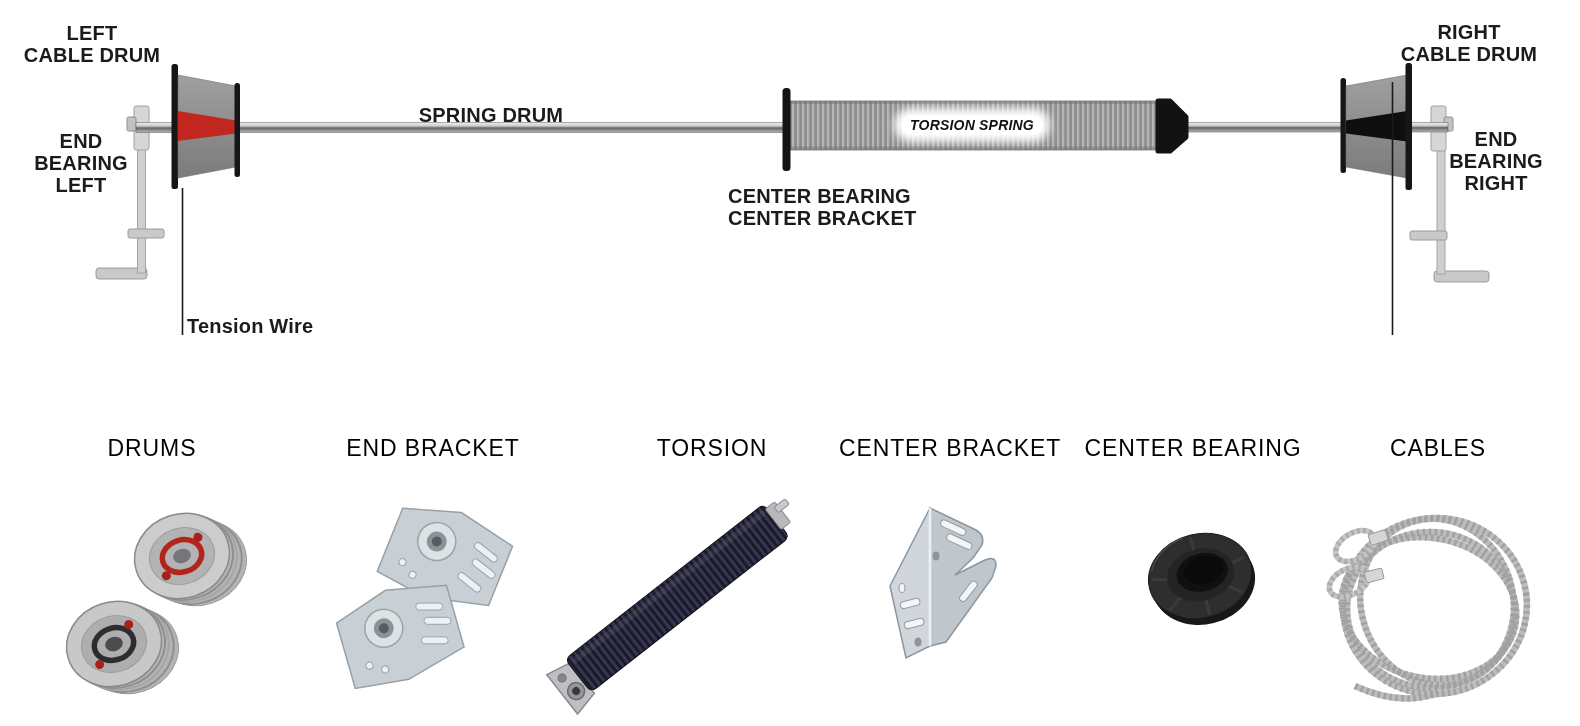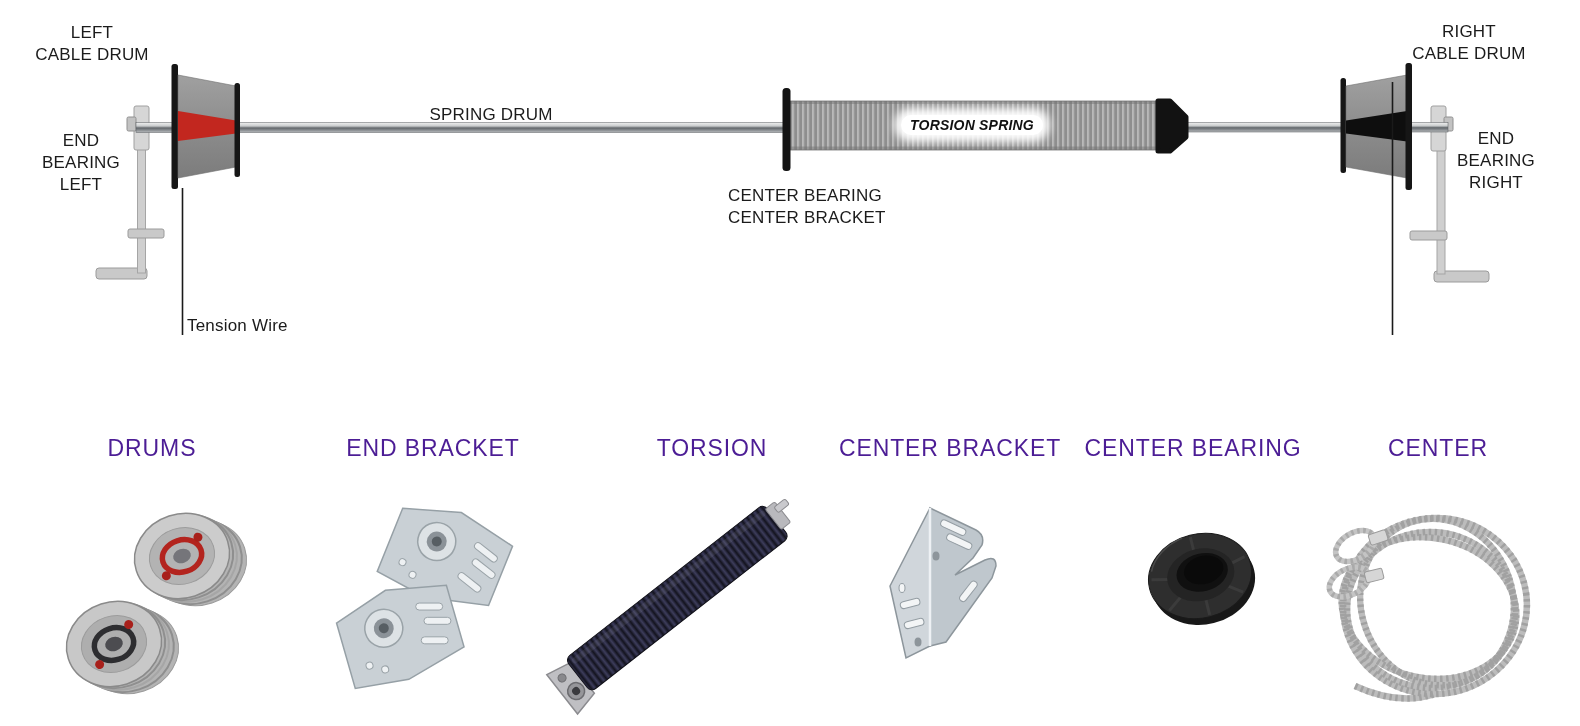--- a/index.html
+++ b/index.html
@@ -1,30 +1,30 @@
 <!DOCTYPE html>
 <html><head>
 <meta charset="utf-8">
 <style>
   html,body{margin:0;padding:0;background:#ffffff;}
   body{width:1580px;height:726px;position:relative;overflow:hidden;
        font-family:"Liberation Sans",sans-serif;color:#111;}
   .stage{position:absolute;inset:0;}
   
-  .dlabel{position:absolute;font-weight:400;font-size:17px;line-height:22px;
+  .dlabel{position:absolute;font-weight:700;font-size:20px;line-height:22px;
           color:#1b1b1b;text-align:center;transform:translateX(-50%);white-space:nowrap;
           letter-spacing:.2px;}
   .dlabel.left-align{transform:none;text-align:left;}
   .pill{position:absolute;transform:translate(-50%,-50%);background:#fff;
         border-radius:11px;padding:2px 9px;font-weight:700;font-size:14px;
         letter-spacing:.2px;color:#111;white-space:nowrap;
         box-shadow:0 0 9px 7px rgba(255,255,255,.97);font-style:italic;}
   
   .plabel{position:absolute;top:435px;transform:translateX(-50%);font-size:23px;
-          font-weight:400;letter-spacing:.9px;color:#4c1d95;white-space:nowrap;}
+          font-weight:400;letter-spacing:.9px;color:#000000;white-space:nowrap;}
   .part-art{position:absolute;}
   svg{display:block;}
 </style>
 </head>
 <body>
 
 <div class="stage">
 
   <svg width="1580" height="400" viewBox="0 0 1580 400" style="position:absolute;left:0;top:0;">
     <defs>
@@ -127,21 +127,21 @@
     <div>END</div>
     <div>BEARING</div>
     <div>RIGHT</div>
   </div>
 
   <div class="plabel" style="left:152px;">DRUMS</div>
   <div class="plabel" style="left:433px;">END BRACKET</div>
   <div class="plabel" style="left:712px;">TORSION</div>
   <div class="plabel" style="left:950px;">CENTER BRACKET</div>
   <div class="plabel" style="left:1193px;">CENTER BEARING</div>
-  <div class="plabel" style="left:1438px;">CENTER</div>
+  <div class="plabel" style="left:1438px;">CABLES</div>
 
   <svg class="part-art" style="left:42px;top:484px;" width="212" height="236" viewBox="0 0 212 236">
     <g transform="rotate(-18 140 72)">
       <ellipse cx="154" cy="84" rx="48" ry="42" fill="#b4b4b4" stroke="#9a9a9a"></ellipse>
       <ellipse cx="150" cy="81" rx="48" ry="42" fill="none" stroke="#8f8f8f" stroke-width="2"></ellipse>
       <ellipse cx="146" cy="77.5" rx="48" ry="42" fill="none" stroke="#a6a6a6" stroke-width="2"></ellipse>
       <ellipse cx="143" cy="74.5" rx="48" ry="42" fill="none" stroke="#8f8f8f" stroke-width="2"></ellipse>
       <ellipse cx="140" cy="72" rx="48" ry="42" fill="#cccccc" stroke="#8a8a8a" stroke-width="1.5"></ellipse>
       <ellipse cx="140" cy="72" rx="33" ry="28" fill="#b3b3b3" stroke="#9c9c9c"></ellipse>
       <ellipse cx="140" cy="72" rx="20" ry="16" fill="none" stroke="#b3241e" stroke-width="5.5"></ellipse>

